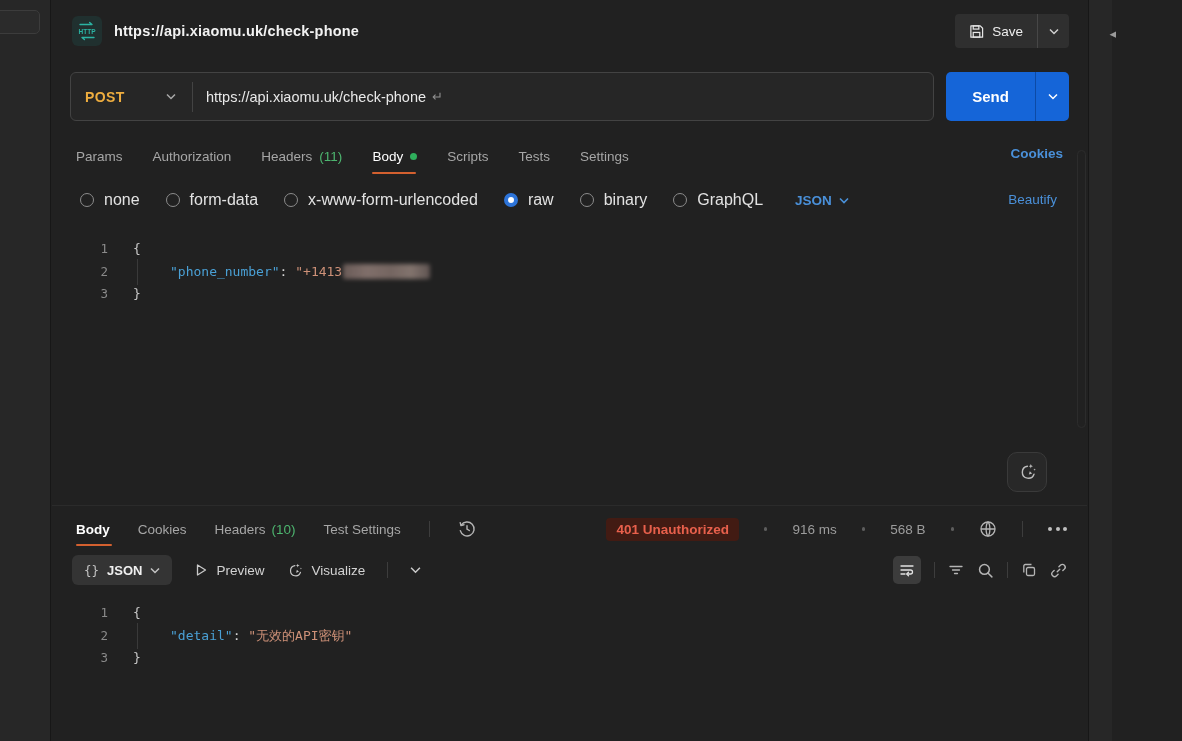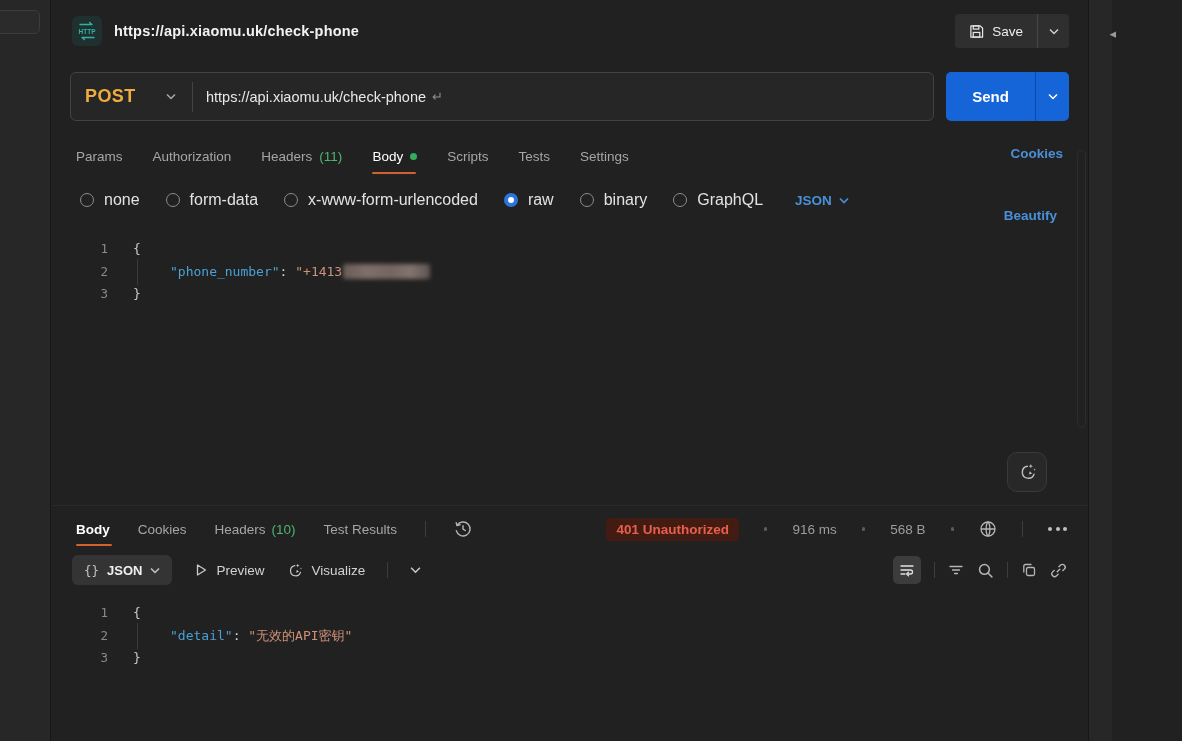--- a/index.html
+++ b/index.html
@@ -27,21 +27,21 @@
   .save-btn { display:flex; align-items:center; gap:8px; background:#2f2f2f; border:none; color:#ededed;
               font-family:inherit; font-size:13.5px; padding:0 14px; border-radius:4px 0 0 4px; cursor:pointer; }
   .save-caret { width:32px; background:#2f2f2f; border:none; border-left:1px solid #474747; color:#cfcfcf;
                 border-radius:0 4px 4px 0; display:grid; place-items:center; cursor:pointer; }
 
   
   .request-row { top:72px; height:49px; display:flex; gap:12px; padding:0 18px; }
   .url-box { flex:1; display:flex; align-items:center; background:#262626; border:1px solid #434343; border-radius:6px; }
   .method-btn { width:121px; flex:none; display:flex; align-items:center; justify-content:space-between;
                 padding:0 16px 0 14px; background:none; border:none; cursor:pointer; height:100%; }
-  .method-label { color:#eead3f; font-weight:700; font-size:18px; letter-spacing:.4px; font-family:inherit; }
+  .method-label { color:#eead3f; font-weight:700; font-size:14px; letter-spacing:.4px; font-family:inherit; }
   .url-vdiv { width:1px; height:30px; background:#434343; flex:none; }
   .url-input { flex:1; padding-left:13px; font-size:14.5px; color:#e9e9e9; display:flex; align-items:center; cursor:text; }
   .ret-glyph { color:#8f8f8f; font-size:13px; margin-left:6px; }
   .send-group { display:flex; height:49px; flex:none;justify-content:space-between; }
   .send-btn { width:89px; background:#1565d8; color:#fff; border:none; font-family:inherit; font-weight:700;
               font-size:15px; border-radius:5px 0 0 5px; cursor:pointer; }
   .send-caret { width:34px; background:#1565d8; border:none; border-left:1px solid #0c4aa6; color:#fff;
                 border-radius:0 5px 5px 0; display:grid; place-items:center; cursor:pointer; }
 
   
@@ -52,21 +52,21 @@
   .tab.active::after { content:""; position:absolute; left:0; bottom:0; width:44px; height:2px; background:#d3602f; border-radius:1px; }
   .green-dot { width:7px; height:7px; border-radius:50%; background:#2fae5c; }
   .cookies-link { position:absolute; right:24px; top:146px; color:#4a90d9; font-size:13.5px; font-weight:700; cursor:pointer; }
 
   
   .radio-row { top:186px; height:28px; display:flex; align-items:center; gap:26px; padding-left:28px; }
   .radio-item { display:flex; align-items:center; gap:10px; cursor:pointer; font-size:16px; color:#e2e2e2;justify-content:flex-end; }
   .radio { width:14px; height:14px; border-radius:50%; border:1.5px solid #8c8c8c; background:transparent; flex:none; }
   .radio.selected { border:4.5px solid #2d74d9; background:#ffffff; }
   .lang-select { display:flex; align-items:center; gap:7px; margin-left:6px; color:#4a90d9; font-size:13.5px; font-weight:700; cursor:pointer; }
-  .beautify-link { position:absolute; right:30px; top:192px; color:#4a90d9; font-size:13.5px; font-weight:700; cursor:pointer;margin-top:16px; }
+  .beautify-link { position:absolute; right:30px; top:192px; color:#4a90d9; font-size:13.5px; font-weight:400; cursor:pointer; }
 
   
   .editor { font-family:"DejaVu Sans Mono", monospace; font-size:13px; line-height:22.5px; }
   .req-editor { top:232px; height:274px; border-bottom:1px solid #2b2b2b; padding-top:6px; }
   .code-line { display:flex; white-space:pre; }
   .ln { width:56px; flex:none; text-align:right; color:#8a8a8a; font-size:12.5px; }
   .lc { margin-left:25px; position:relative; color:#c9c9c9; }
   .lc.indent { padding-left:37px; }
   .guide { position:absolute; left:4px; top:-2px; bottom:-2px; width:1px; background:#3a3a3a; }
   .tok-key { color:#4aa0d5; }
@@ -279,21 +279,21 @@
           <span>Body</span>
         </div>
       <div class="resp-tab">
           <span>Cookies</span>
         </div>
       <div class="resp-tab">
         <span>Headers</span>
         <span class="count">(10)</span>
       </div>
       <div class="resp-tab">
-          <span>Test Results</span>
+          <span>Test Settings</span>
         </div>
       <div class="vdiv-sm"></div>
       <button class="icon-btn">
         <span>
           <svg width="18" height="18" viewBox="0 0 18 18" fill="none" stroke="#b5b5b5" stroke-width="1.4">
             <path d="M3.2 5.2a7 7 0 1 1-.9 5.5" stroke-linecap="round"></path>
             <path d="M2.2 2.6l.8 3 3-.8" stroke-linecap="round" stroke-linejoin="round"></path>
             <path d="M9 5.8V9l2.3 1.5" stroke-linecap="round"></path>
           </svg>
         </span>

